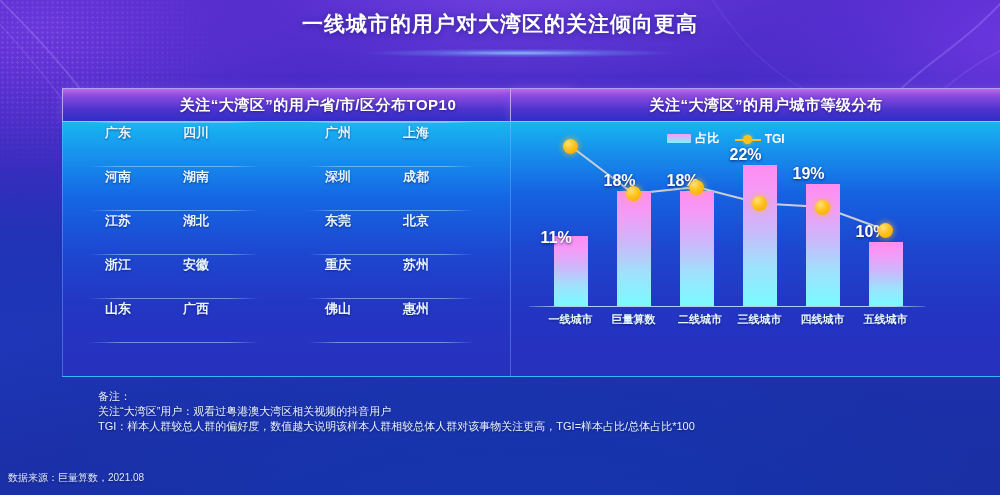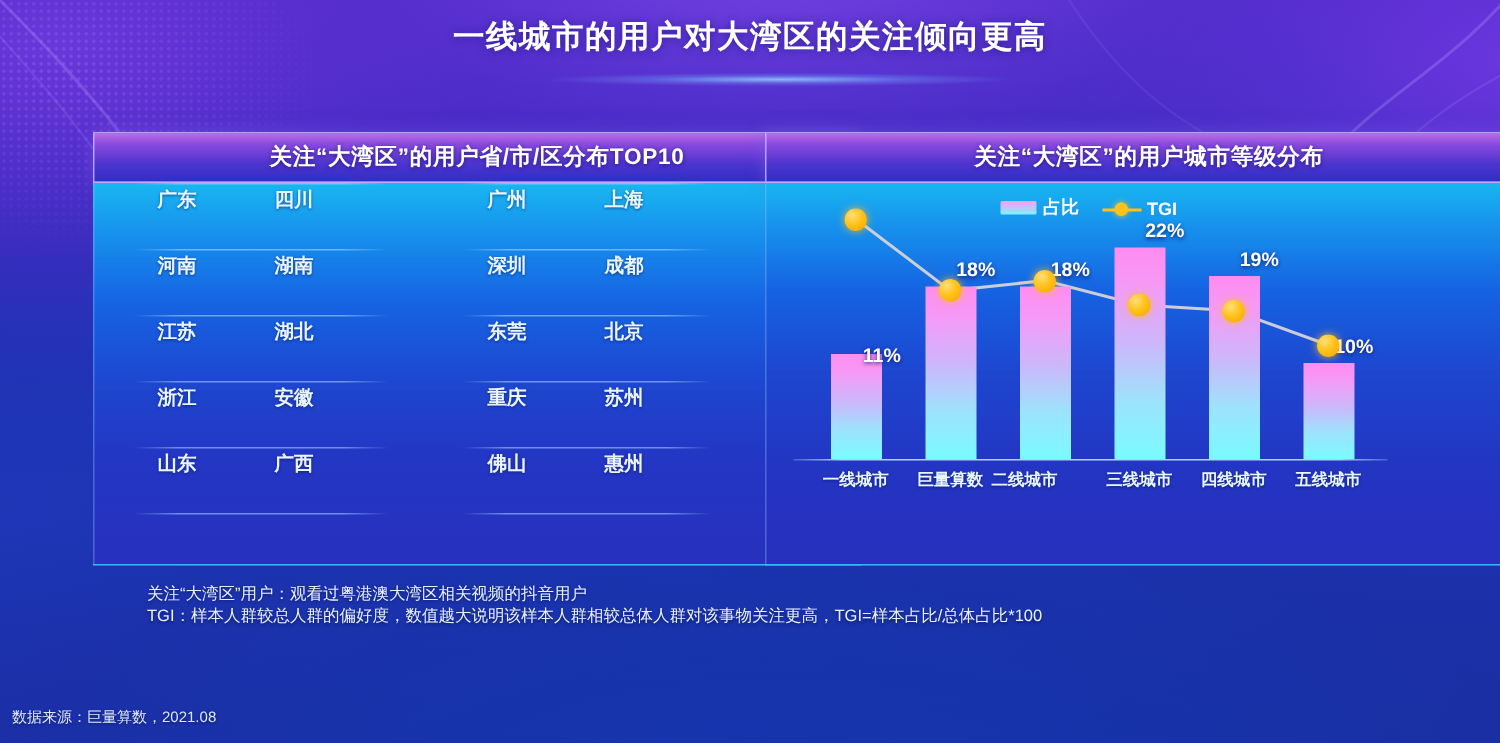--- a/index.html
+++ b/index.html
@@ -105,22 +105,22 @@
   .plot{position:absolute;left:0;top:0;width:430px;height:254px;}
   .axis{
     position:absolute;left:18px;top:184px;width:396px;height:1px;
     background:linear-gradient(90deg,rgba(180,225,255,.25) 0%,rgba(200,235,255,.85) 8%,rgba(200,235,255,.85) 92%,rgba(180,225,255,.25) 100%);
   }
   .bar{
     position:absolute;bottom:70px;width:34px;
     background:linear-gradient(180deg,#ff8cf0 0%,#f59af6 18%,#cbb8fb 46%,#9ee2fd 72%,#79fbff 100%);
   }
   .bar-val{
-    position:absolute;width:60px;text-align:right;
-    font-size:13px;font-weight:bold;color:#ffffff;
+    position:absolute;width:60px;text-align:left;
+    font-size:16px;font-weight:bold;color:#ffffff;
     text-shadow:0 1px 3px rgba(10,25,110,.9);
   }
   .xlab{
     position:absolute;top:190px;width:76px;text-align:center;
     font-size:11px;color:#e8f6ff;font-weight:bold;
     text-shadow:0 1px 2px rgba(10,25,110,.8);
   }
   .tgi-dot{
     position:absolute;width:15px;height:15px;border-radius:50%;
     background:radial-gradient(circle at 35% 30%,#ffe07a 0%,#ffc219 45%,#f5a300 100%);
@@ -228,21 +228,21 @@
           </svg>
         <div class="axis"></div>
       <div class="bar" style="left: 42.5px; height: 70.4px;"></div>
           <div class="bar-val" style="left: 29.5px; top: 107px;">11%</div>
           <div class="xlab" style="left: 21.5px;">一线城市</div>
           <div class="bar" style="left: 105.5px; height: 115.2px;"></div>
           <div class="bar-val" style="left: 92.5px; top: 49.8px;">18%</div>
           <div class="xlab" style="left: 84.5px;">巨量算数</div>
           <div class="bar" style="left: 168.5px; height: 115.2px;"></div>
           <div class="bar-val" style="left: 155.5px; top: 49.8px;">18%</div>
-          <div class="xlab" style="left: 134px;">二线城市</div>
+          <div class="xlab" style="left: 151px;">二线城市</div>
           <div class="bar" style="left: 231.5px; height: 140.8px;"></div>
           <div class="bar-val" style="left: 218.5px; top: 24.2px;">22%</div>
           <div class="xlab" style="left: 210.5px;">三线城市</div>
           <div class="bar" style="left: 294.5px; height: 121.6px;"></div>
           <div class="bar-val" style="left: 281.5px; top: 43.4px;">19%</div>
           <div class="xlab" style="left: 273.5px;">四线城市</div>
           <div class="bar" style="left: 357.5px; height: 64px;"></div>
           <div class="bar-val" style="left: 344.5px; top: 101px;">10%</div>
           <div class="xlab" style="left: 336.5px;">五线城市</div>
           <div class="tgi-dot" style="left: 52px; top: 16.5px;"></div>
@@ -250,19 +250,20 @@
           <div class="tgi-dot" style="left: 178px; top: 57.5455px;"></div>
           <div class="tgi-dot" style="left: 241px; top: 73.7727px;"></div>
           <div class="tgi-dot" style="left: 304px; top: 77.5909px;"></div>
           <div class="tgi-dot" style="left: 367px; top: 100.5px;"></div>
         </div>
 
     </div>
   </div>
 
   <div class="notes">
+    <div>备注：</div>
     <div>关注“大湾区”用户：观看过粤港澳大湾区相关视频的抖音用户</div>
     <div>TGI：样本人群较总人群的偏好度，数值越大说明该样本人群相较总体人群对该事物关注更高，TGI=样本占比/总体占比*100</div>
   </div>
 
   <div class="source">数据来源：巨量算数，2021.08</div>
 
 </div>
 
 </body></html>

